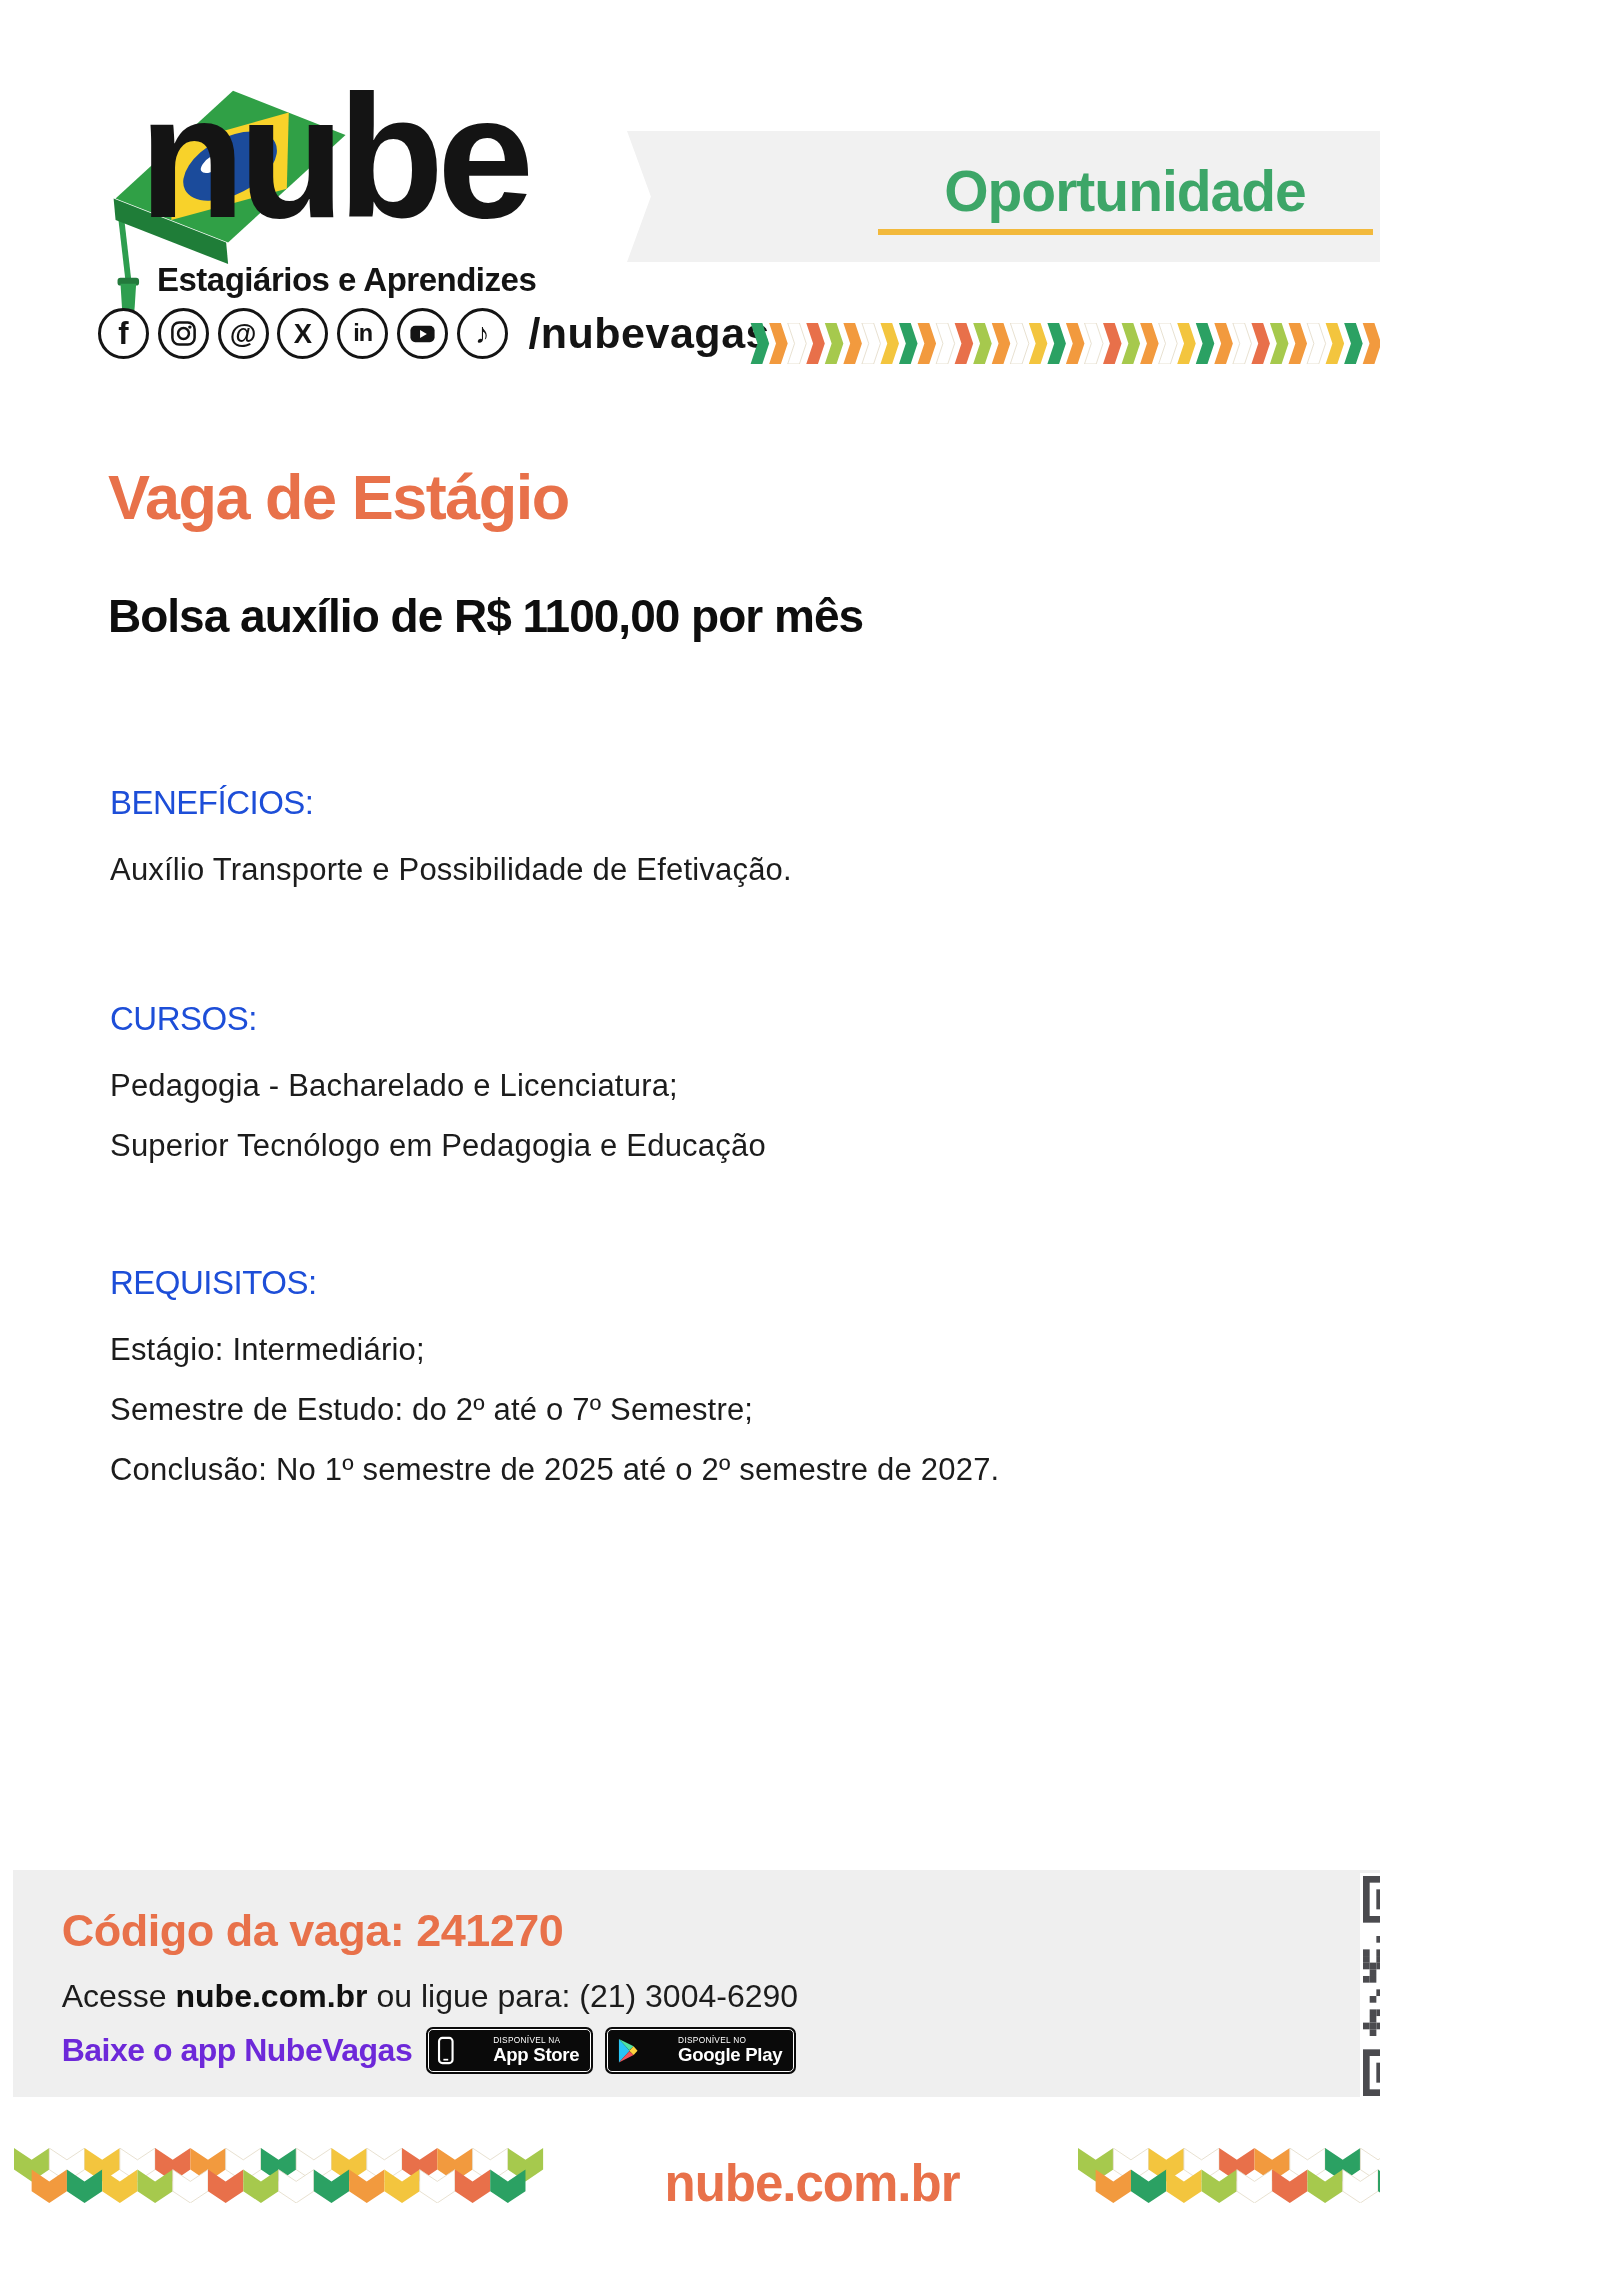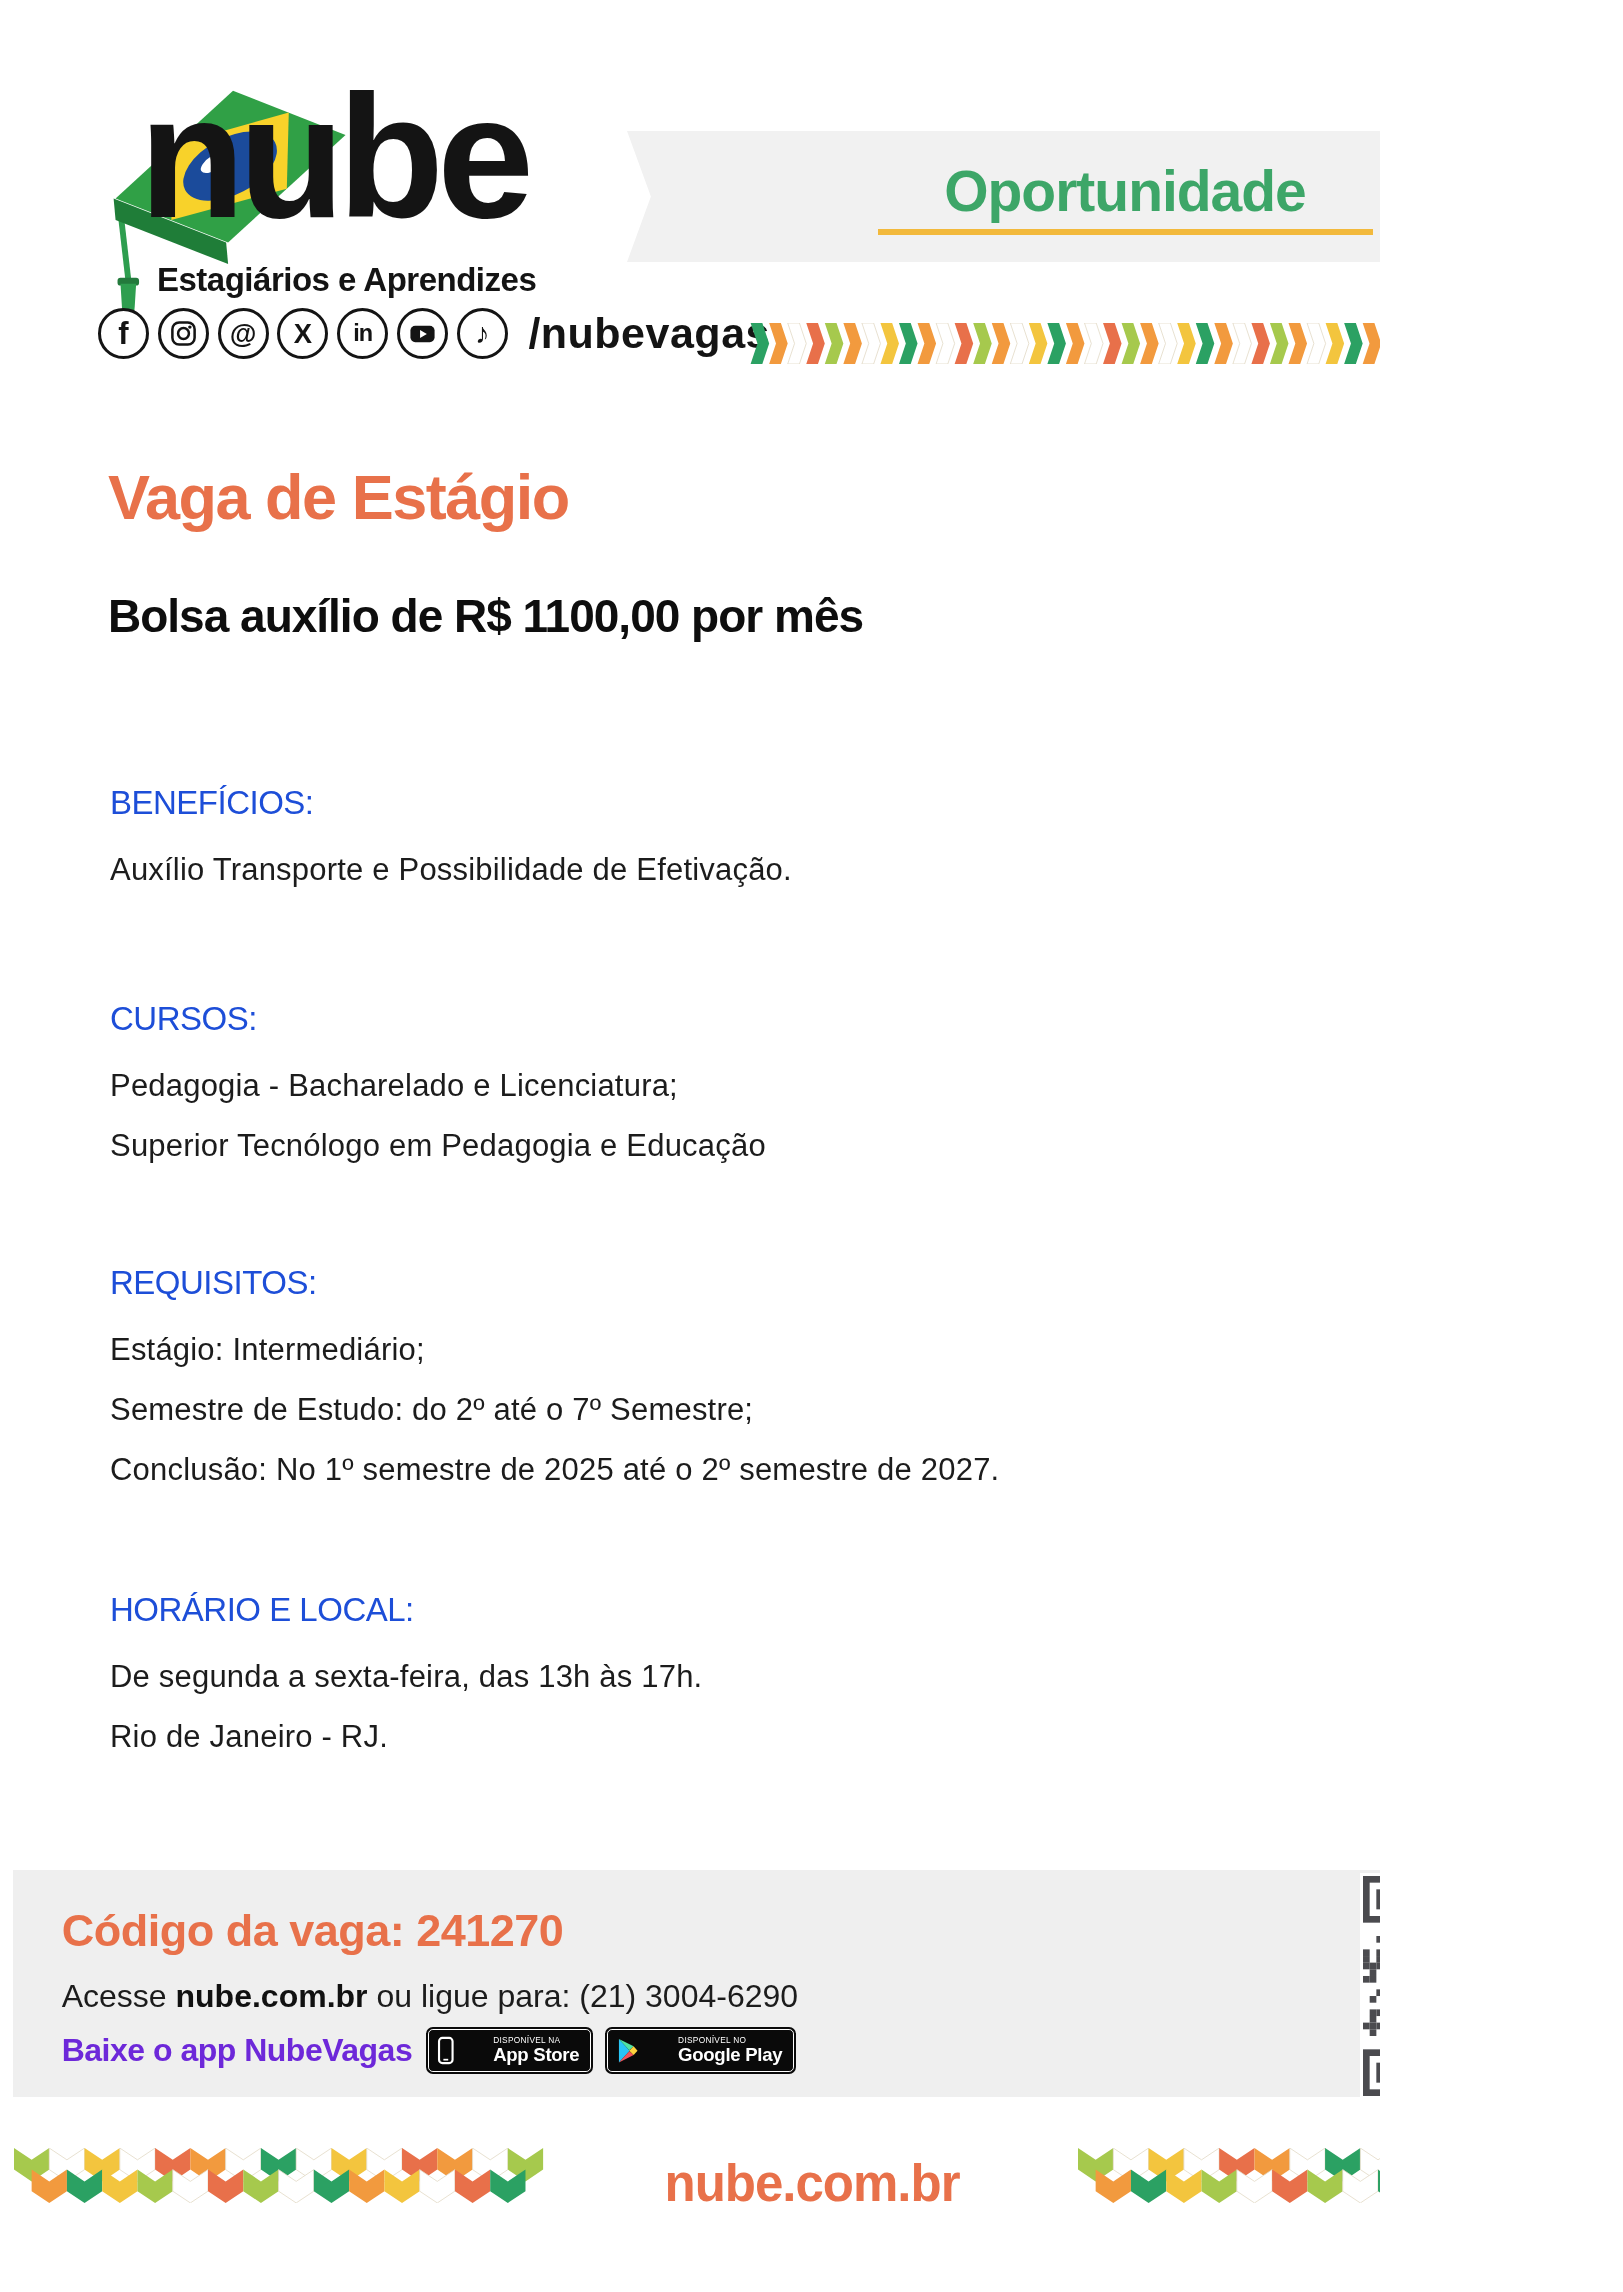--- a/index.html
+++ b/index.html
@@ -200,27 +200,20 @@
 
   <div class="section sec-requisites">
     <h2>REQUISITOS:</h2>
     <div class="lines">
       <div class="line">Estágio: Intermediário;</div>
       <div class="line">Semestre de Estudo: do 2º até o 7º Semestre;</div>
       <div class="line">Conclusão: No 1º semestre de 2025 até o 2º semestre de 2027.</div>
     </div>
   </div>
 
-  <div class="section sec-schedule">
-    <h2>HORÁRIO E LOCAL:</h2>
-    <div class="lines">
-      <div class="line">De segunda a sexta-feira, das 13h às 17h.</div>
-      <div class="line">Rio de Janeiro - RJ.</div>
-    </div>
-  </div>
 
   <div class="bottom-bar">
     <div class="code">Código da vaga: 241270</div>
     <div class="access"><span>Acesse </span><b>nube.com.br</b><span> ou ligue para: (21) 3004-6290</span></div>
     <div class="download">
       <span class="download-label">Baixe o app NubeVagas</span>
       <span class="badge">
         <svg width="17.6" height="29" viewBox="0 0 18 30">
           <rect x="2" y="2" width="14" height="26" rx="3.5" fill="none" stroke="#ffffff" stroke-width="2.2"></rect>
           <line x1="6.5" y1="24.5" x2="11.5" y2="24.5" stroke="#ffffff" stroke-width="1.8"></line>

